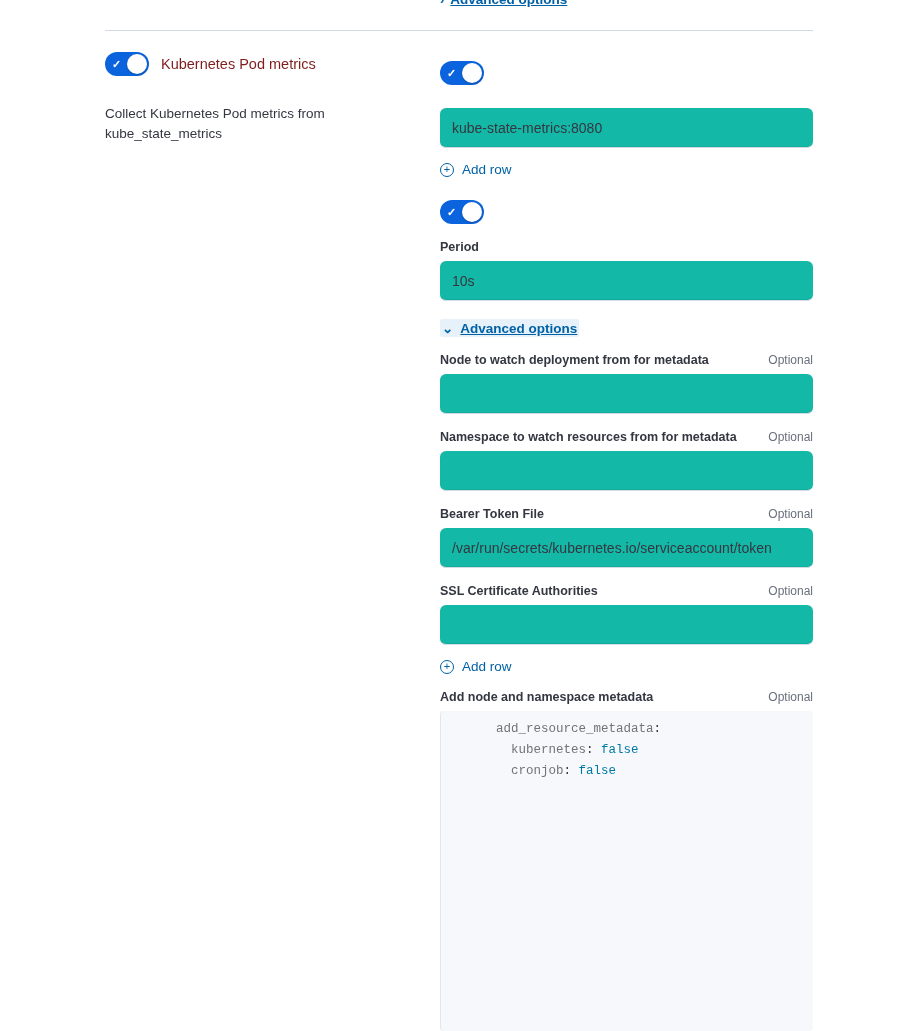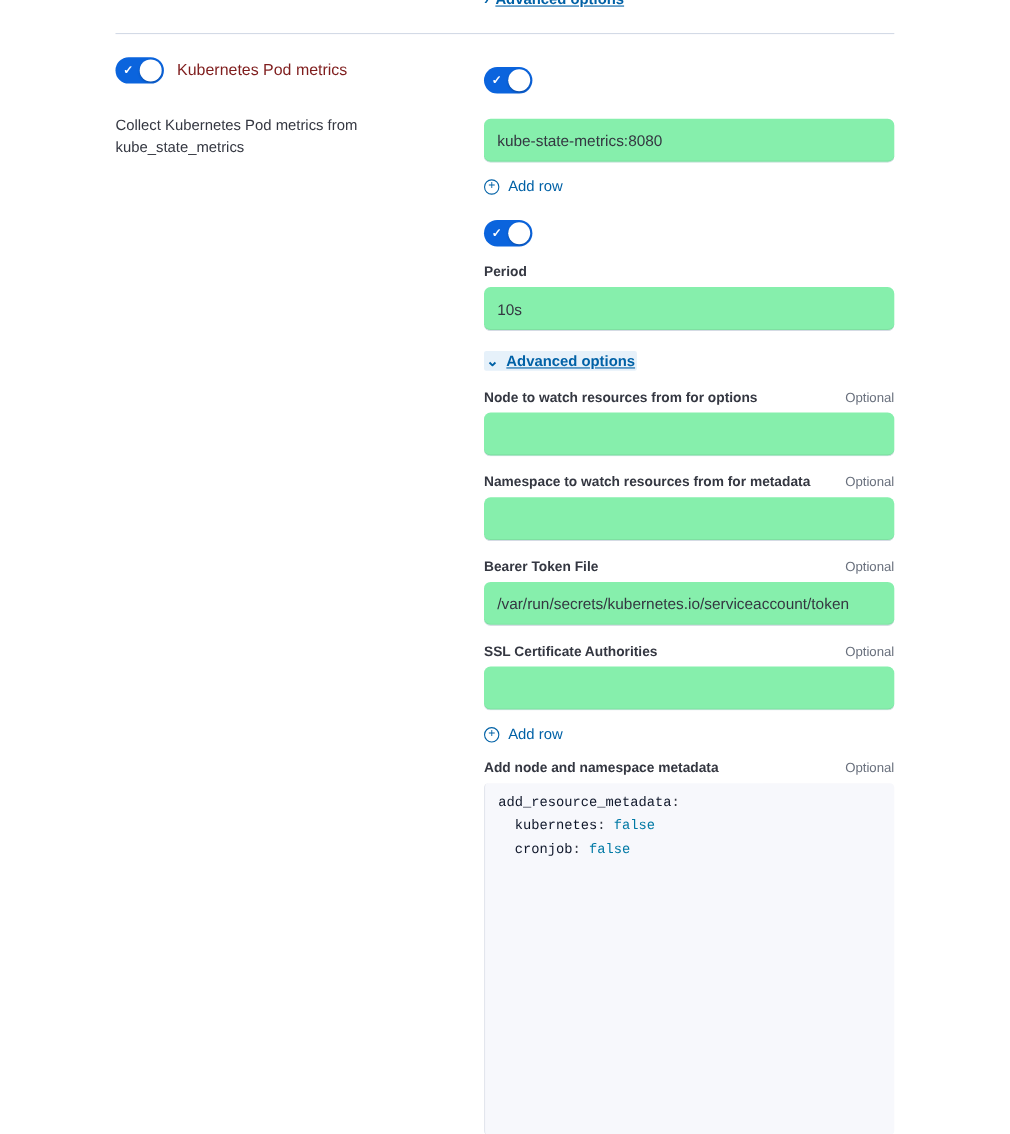--- a/index.html
+++ b/index.html
@@ -122,21 +122,21 @@
   }
   .optional {
     font-size: 12px;
     color: #69707d;
     font-weight: 400;
   }
   .input {
     margin-top: 7px;
     width: 373px;
     height: 40px;
-    background: #86efac;
+    background: #14b8a6;
     border: none;
     border-bottom: 1px solid #d5dbe4;
     border-radius: 6px;
     padding: 0 12px;
     font-size: 14px;
     color: #343741;
     font-family: "Liberation Sans", sans-serif;
     display: flex;
     align-items: center;
     box-shadow: inset 0 -1px 0 rgba(0,0,0,0.06);
@@ -188,21 +188,21 @@
     padding: 8px 0 0 0;
     overflow: hidden;
     font-family: "Liberation Mono", monospace;
     font-size: 12.5px;
     line-height: 21px;
   }
   .code-line {
     padding-left: 12px;
     white-space: pre;
   }
-  .tok-key { color: #0f172a; }
+  .tok-key { color: #737373; margin-left: 43px; }
   .tok-punct { color: #343741; }
   .tok-val { color: #0079a5; }
   .tok-indent { color: #343741; }
 
   .switch-tight { margin-top: 7px; }
 </style>
 </head>
 <body>
 
 <div class="page">
@@ -270,21 +270,21 @@
     <div class="adv-toggle">
       <span class="chev">⌄</span>
       <span class="label">Advanced options</span>
     </div>
 
     <div class="gap-sm"></div>
 
     
     <div class="field">
       <div class="field-label-row">
-        <span class="field-label">Node to watch resources from for options</span>
+        <span class="field-label">Node to watch deployment from for metadata</span>
         <span class="optional">Optional</span>
       </div>
       <div class="input"></div>
     </div>
 
     <div class="gap-sm"></div>
 
     
     <div class="field">
       <div class="field-label-row">

